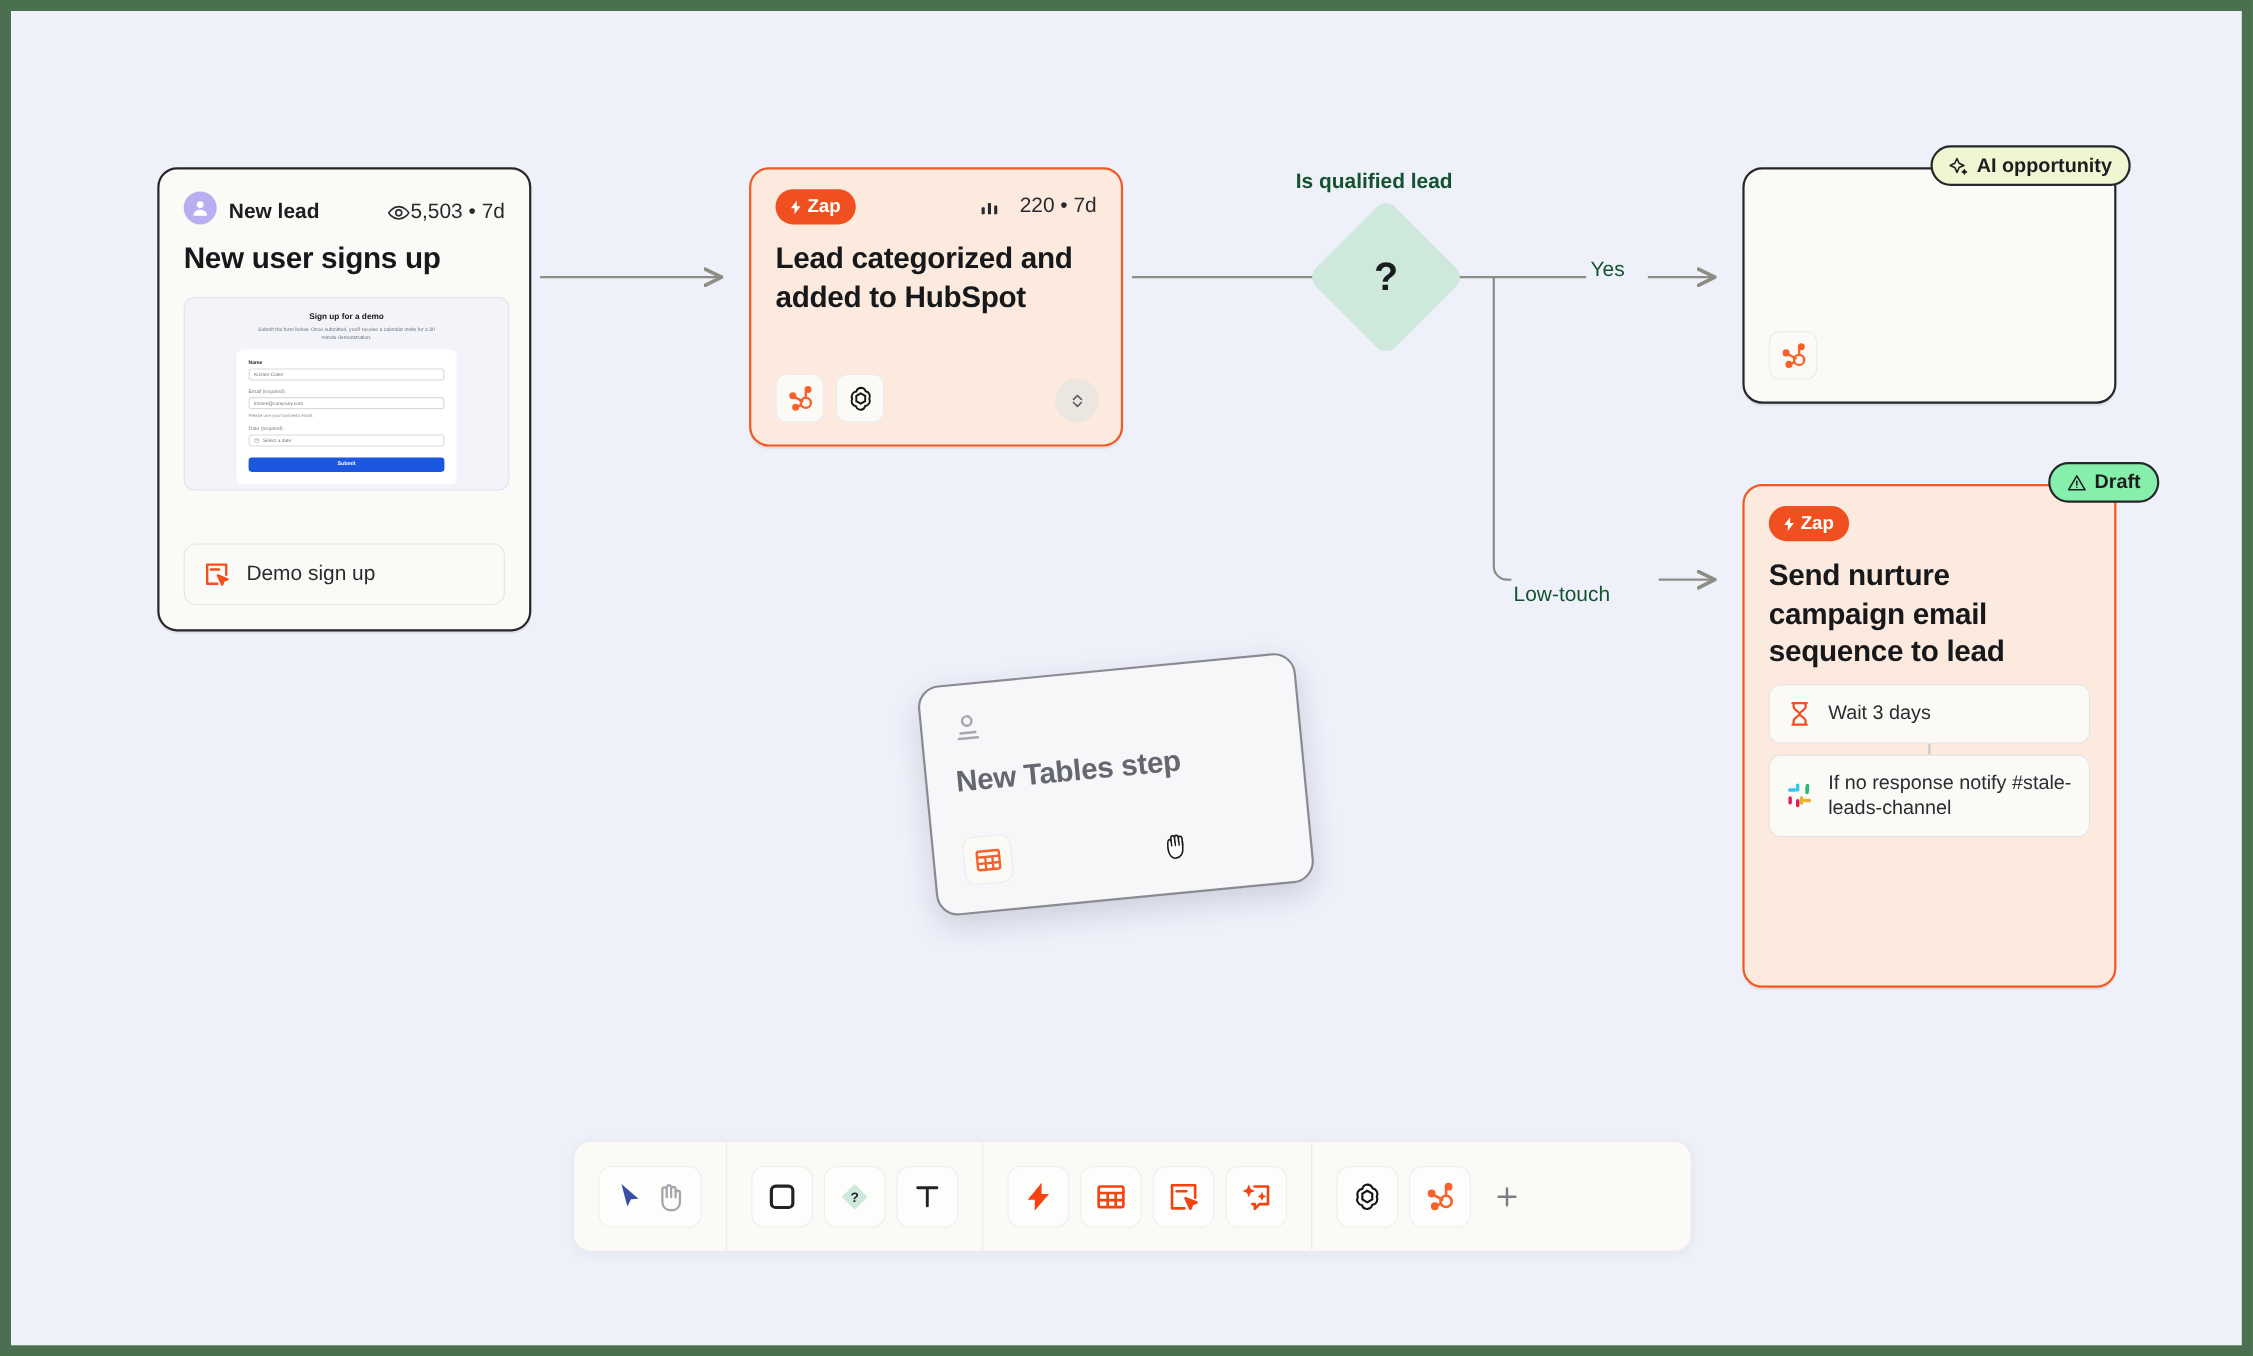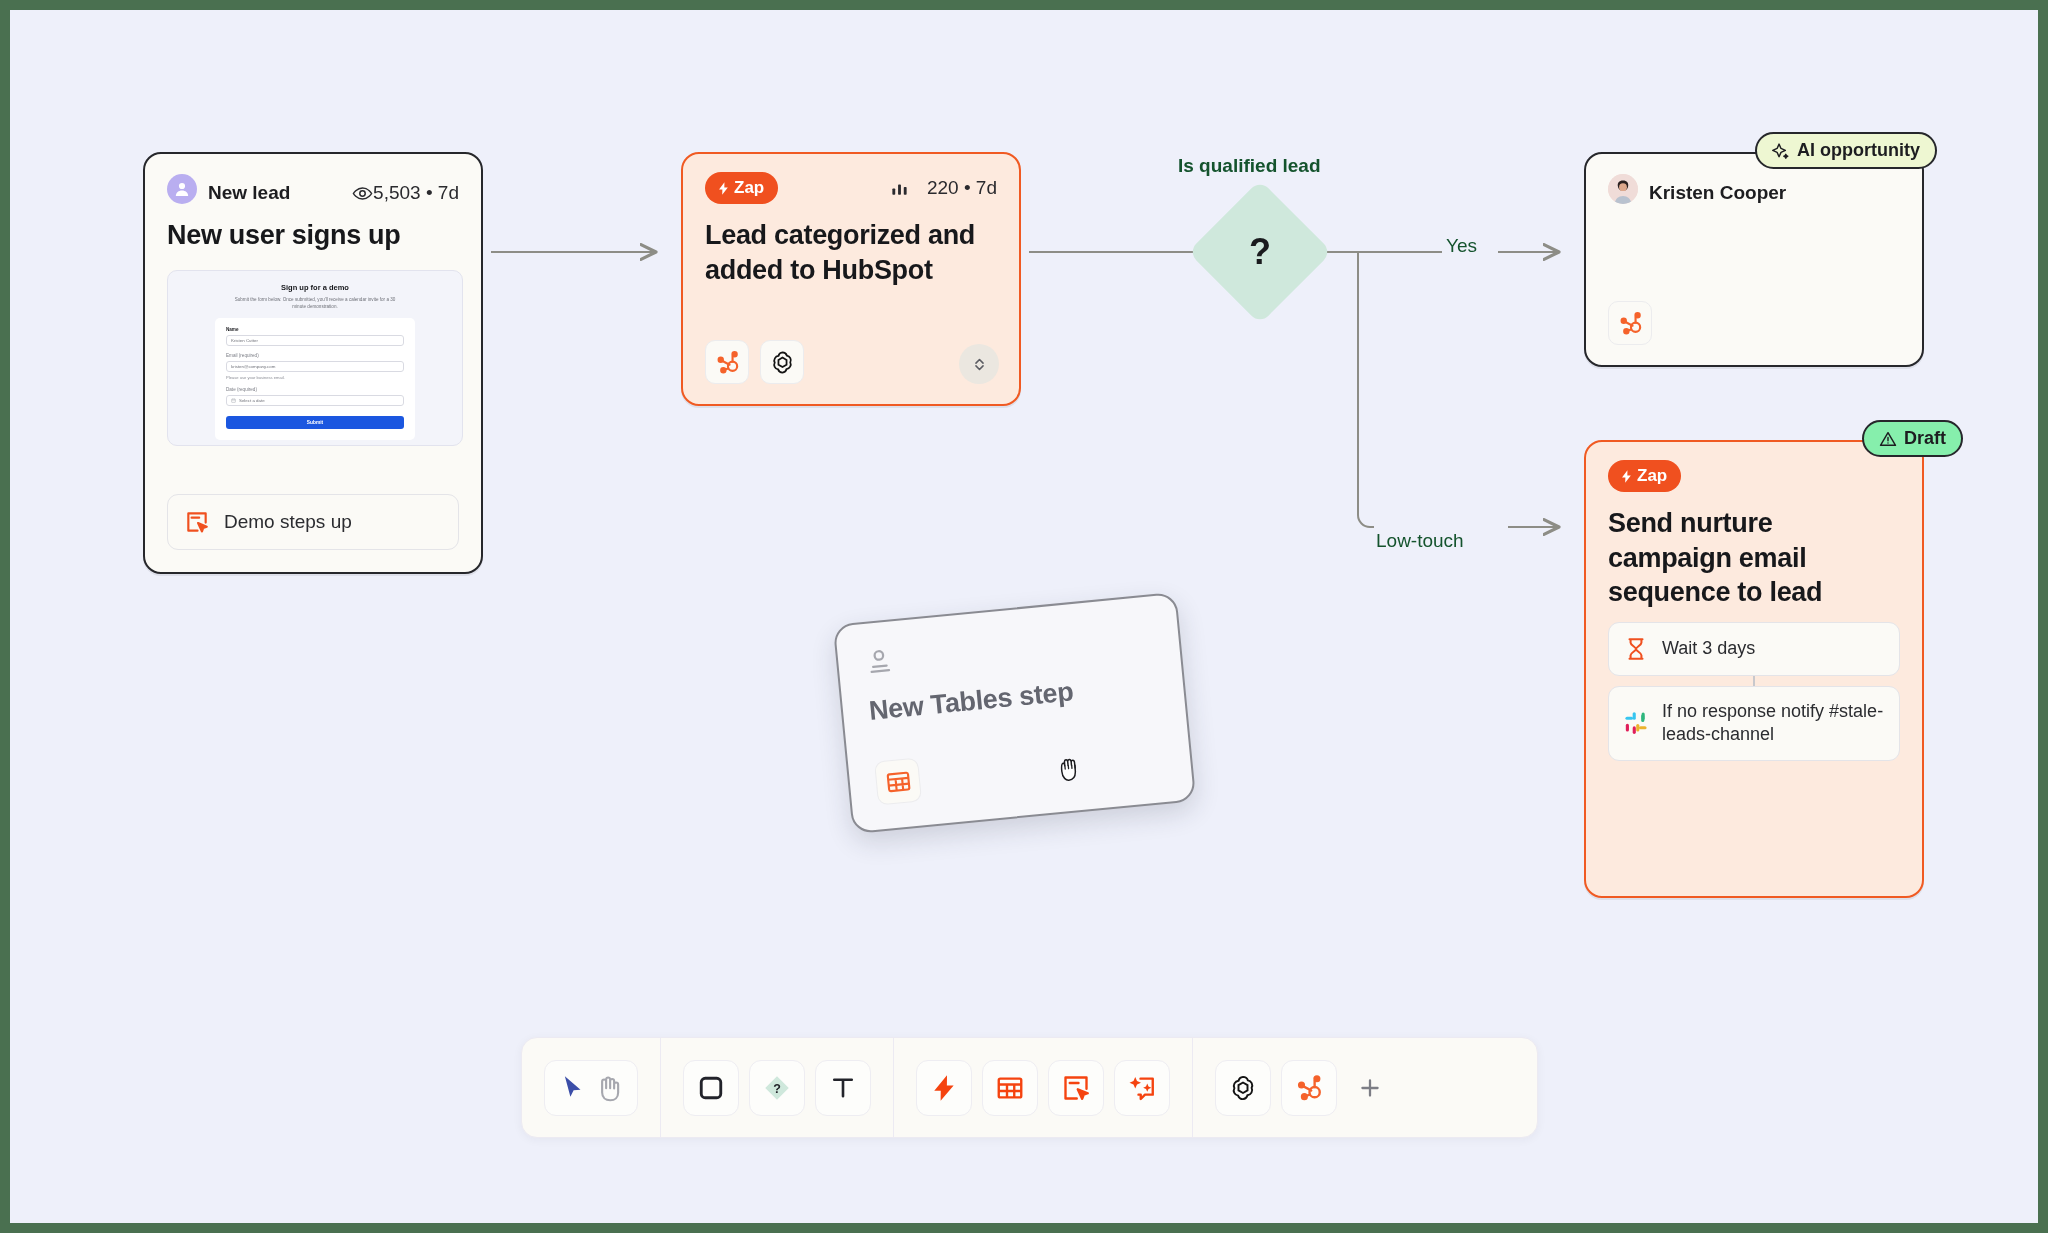--- a/index.html
+++ b/index.html
@@ -300,21 +300,21 @@
           </div>
         </div>
       </div>
 
       <div class="card-foot">
         <svg class="ic" viewBox="0 0 24 24" fill="none" stroke="#f0501f" stroke-width="2" stroke-linecap="round" stroke-linejoin="round">
           <path d="M20 12.5V4H4v16h8.5"></path>
             <path d="M7 8h7"></path>
           <path d="M13 13l8 3.3-3.3 1.1-1.1 3.3z" fill="#f0501f"></path>
         </svg>
-        <span>Demo steps up</span>
+        <span>Demo sign up</span>
       </div>
     </div>
 
     <div class="card zap" id="zap-card">
       <div class="zap-head">
         <div class="zap-badge">
           <svg viewBox="0 0 24 24" fill="#ffffff">
             <path d="M13.5 2 4.8 13.4h5.4L9.9 22l9-11.6h-5.6z"></path>
           </svg>
           <span>Zap</span>
@@ -348,31 +348,20 @@
         </div>
       </div>
       <div class="collapse-btn">
         <svg viewBox="0 0 24 24" fill="none" stroke="#5c5d63" stroke-width="2.2" stroke-linecap="round" stroke-linejoin="round">
           <path d="M7 10l5-5 5 5M7 14l5 5 5-5"></path>
         </svg>
       </div>
     </div>
 
     <div class="card" id="ai-card">
-      <div class="card-head">
-        <div class="photo-avatar">
-          <svg viewBox="0 0 30 30">
-            <circle cx="15" cy="15" r="15" fill="#f0dcd8"></circle>
-            <path d="M15 6.5c4 0 5.6 2.4 5.2 5.6-0.3 2.8-2.2 5-5.2 5s-4.9-2.2-5.2-5C9.4 8.9 11 6.5 15 6.5z" fill="#2b2120"></path>
-            <circle cx="15" cy="13.2" r="3.9" fill="#dda88c"></circle>
-            <path d="M6.5 30c0.6-5.2 4-8.1 8.5-8.1s7.9 2.9 8.5 8.1z" fill="#b9c2cf"></path>
-          </svg>
-        </div>
-        <div class="head-label">Kristen Cooper</div>
-      </div>
       <div class="app-row">
         <div class="app-tile">
           <svg viewBox="0 0 24 24" fill="none" stroke="#f5622b" stroke-width="1.9" stroke-linecap="round">
             <circle cx="16.5" cy="15.3" r="4.1"></circle>
               <circle cx="18.3" cy="4.6" r="1.9" fill="#f5622b"></circle>
             <circle cx="6" cy="9.6" r="1.9" fill="#f5622b"></circle>
               <circle cx="8.3" cy="18.9" r="1.9" fill="#f5622b"></circle>
             <path d="M16.5 11.2V6.4M7.6 10.7l6.2 3.3M10 18.2l2.6-0.9"></path>
           </svg>
         </div>

